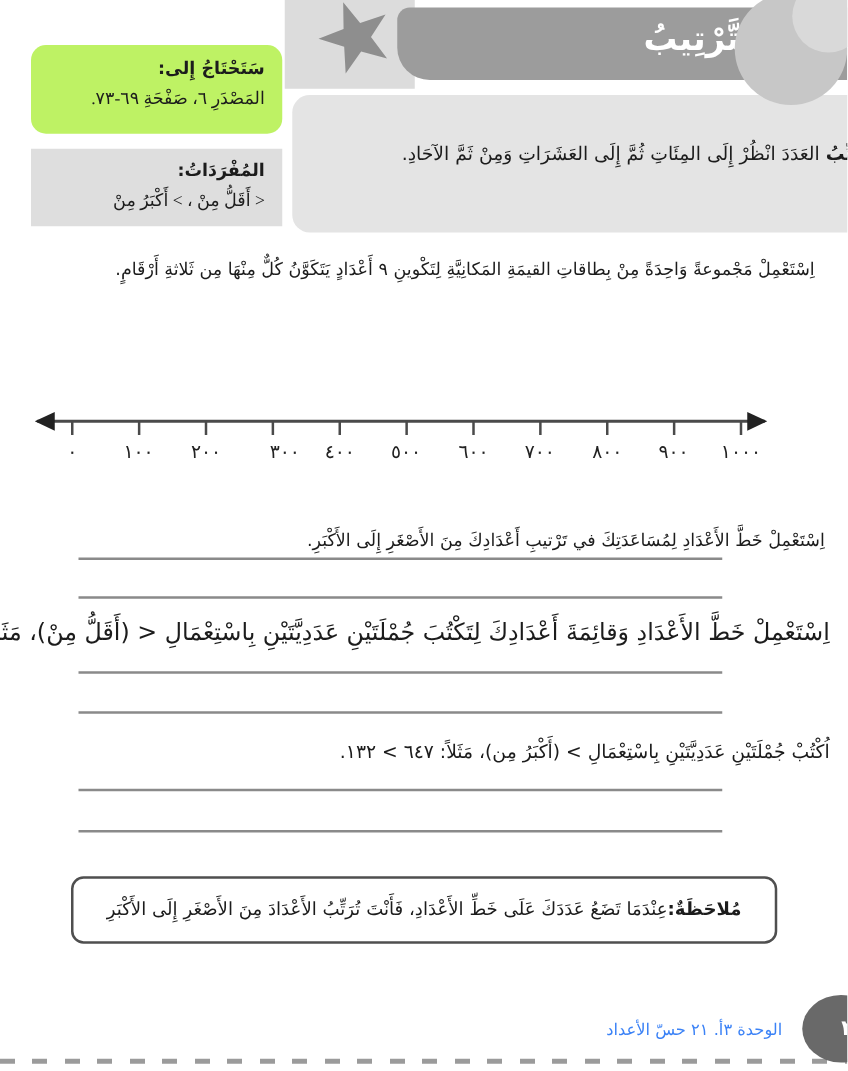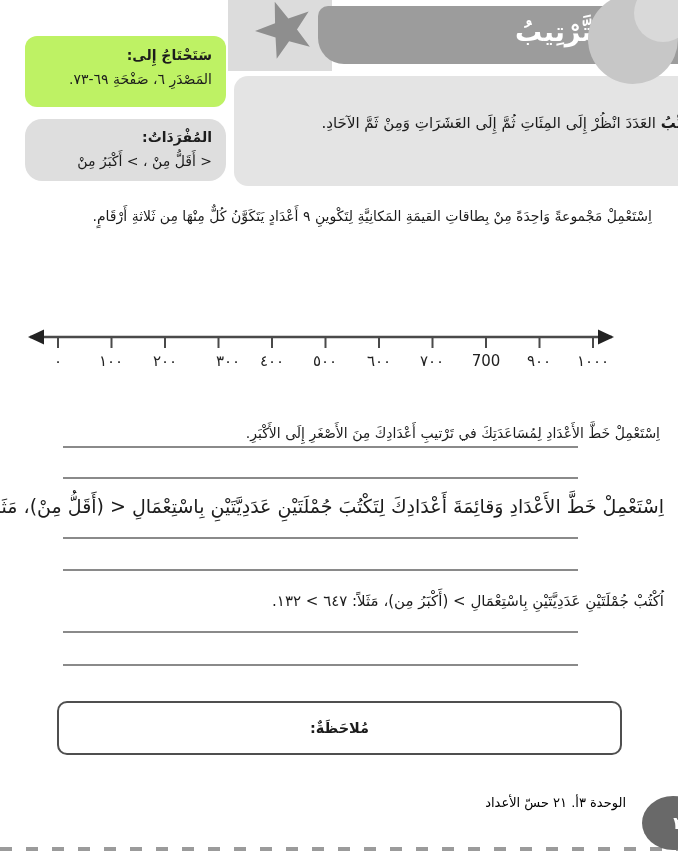--- a/index.html
+++ b/index.html
@@ -23,23 +23,23 @@
   .remember{left:234px;top:76px;width:520px;height:110px;background:#e4e4e4;
           border-radius:14px 0 0 14px;z-index:0;box-sizing:border-box;
           padding:8px 18px 0 12px;}
   .remember-heading{font-size:16px;font-weight:bold;line-height:24px;}
   .remember-body{font-size:15px;line-height:30px;text-align:right;}
 
   
   .box-need{left:25px;top:36px;width:201px;height:71px;background:#bef264;
           border-radius:12px;box-sizing:border-box;padding:7px 14px;}
   .box-vocab{left:25px;top:119px;width:201px;height:62px;background:#dedede;
-          border-radius:17px;box-sizing:border-box;padding:6px 14px;}
+          border-radius:0;box-sizing:border-box;padding:6px 14px;}
   .side-heading{font-size:14px;font-weight:bold;line-height:24px;}
-  .side-body{font-size:14px;line-height:25px;}
+  .side-body{font-size:14px;line-height:25px;font-family:Liberation Serif, serif;}
 
   
   .instr{white-space:nowrap;text-align:right;}
   .instr-main{right:26px;top:208px;font-size:14px;text-align:right;}
   .instr-a{right:18px;top:404px;font-size:14px;margin-top:21px;}
   .instr-b{right:14px;top:495px;font-size:19px;}
   .instr-c{right:14px;top:592px;font-size:15px;}
 
   
   .nl-svg{left:0;top:325px;}
@@ -48,21 +48,21 @@
   
   .ans{left:63px;width:515px;height:0;border-top:2px solid #8a8a8a;}
 
   
   .note-box{left:57px;top:701px;width:565px;height:54px;border:2px solid #4f4f4f;
           border-radius:10px;box-sizing:border-box;display:flex;align-items:center;
           justify-content:center;font-size:14.5px;background:#fff;}
   .note-label{font-weight:bold;}
 
   
-  .footer-text{right:52px;top:795px;font-size:13px;color:#000000;}
+  .footer-text{right:52px;top:817px;font-size:13px;color:#3b82f6;}
   .page-circle{left:642px;top:796px;width:62px;height:54px;border-radius:50%;
           background:#696969;color:#fff;display:flex;align-items:center;
           justify-content:flex-start;padding-right:10px;box-sizing:border-box;
           font-size:17px;font-weight:bold;z-index:2;}
   .dashes{left:0;top:847px;width:678px;height:4px;
           background:repeating-linear-gradient(to right,#9b9b9b 0 12px,transparent 12px 26px);}
 </style>
 </head>
 <body>
 
@@ -101,38 +101,39 @@
     <path d="M58 12 V23 M111.5 12 V23 M165 12 V23 M218.5 12 V23 M272 12 V23 M325.5 12 V23 M379 12 V23 M432.5 12 V23 M486 12 V23 M539.5 12 V23 M593 12 V23" stroke="#4a4a4a" stroke-width="2" fill="none"></path>
   </svg>
   <span class="abs nl-label" style="left:34px">٠</span>
   <span class="abs nl-label" style="left:87px">١٠٠</span>
   <span class="abs nl-label" style="left:141px">٢٠٠</span>
   <span class="abs nl-label" style="left:204px">٣٠٠</span>
   <span class="abs nl-label" style="left:248px">٤٠٠</span>
   <span class="abs nl-label" style="left:301px">٥٠٠</span>
   <span class="abs nl-label" style="left:355px">٦٠٠</span>
   <span class="abs nl-label" style="left:408px">٧٠٠</span>
-  <span class="abs nl-label" style="left:462px">700</span>
+  <span class="abs nl-label" style="left:462px">٨٠٠</span>
   <span class="abs nl-label" style="left:515px">٩٠٠</span>
   <span class="abs nl-label" style="left:569px">١٠٠٠</span>
 
   <div class="abs instr instr-a">اِسْتَعْمِلْ خَطَّ الأَعْدَادِ لِمُسَاعَدَتِكَ في تَرْتيبِ أَعْدَادِكَ مِنَ الأَصْغَرِ إِلَى الأَكْبَرِ.</div>
   <div class="abs ans" style="top:446px"></div>
   <div class="abs ans" style="top:477px"></div>
 
   <div class="abs instr instr-b">اِسْتَعْمِلْ خَطَّ الأَعْدَادِ وَقائِمَةَ أَعْدَادِكَ لِتَكْتُبَ جُمْلَتَيْنِ عَدَدِيَّتَيْنِ بِاسْتِعْمَالِ &lt; (أَقَلُّ مِنْ)، مَثَلاً ١٣٢ &lt; ٦٤٧.</div>
   <div class="abs ans" style="top:537px"></div>
   <div class="abs ans" style="top:569px"></div>
 
   <div class="abs instr instr-c">اُكْتُبْ جُمْلَتَيْنِ عَدَدِيَّتَيْنِ بِاسْتِعْمَالِ &gt; (أَكْبَرُ مِن)، مَثَلاً: ٦٤٧ &gt; ١٣٢.</div>
   <div class="abs ans" style="top:631px"></div>
   <div class="abs ans" style="top:664px"></div>
 
   <div class="abs note-box">
     <span class="note-label">مُلاحَظَةٌ:</span>
+      <span> عِنْدَمَا تَضَعُ عَدَدَكَ عَلَى خَطِّ الأَعْدَادِ، فَأَنْتَ تُرَتِّبُ الأَعْدَادَ مِنَ الأَصْغَرِ إِلَى الأَكْبَرِ</span>
   </div>
 
   <div class="abs footer-text">الوحدة ٣أ. ٢١ حسّ الأعداد</div>
   <div class="abs page-circle">
     <span>٢٤</span>
   </div>
   <div class="abs dashes"></div>
 
 </div>
 

